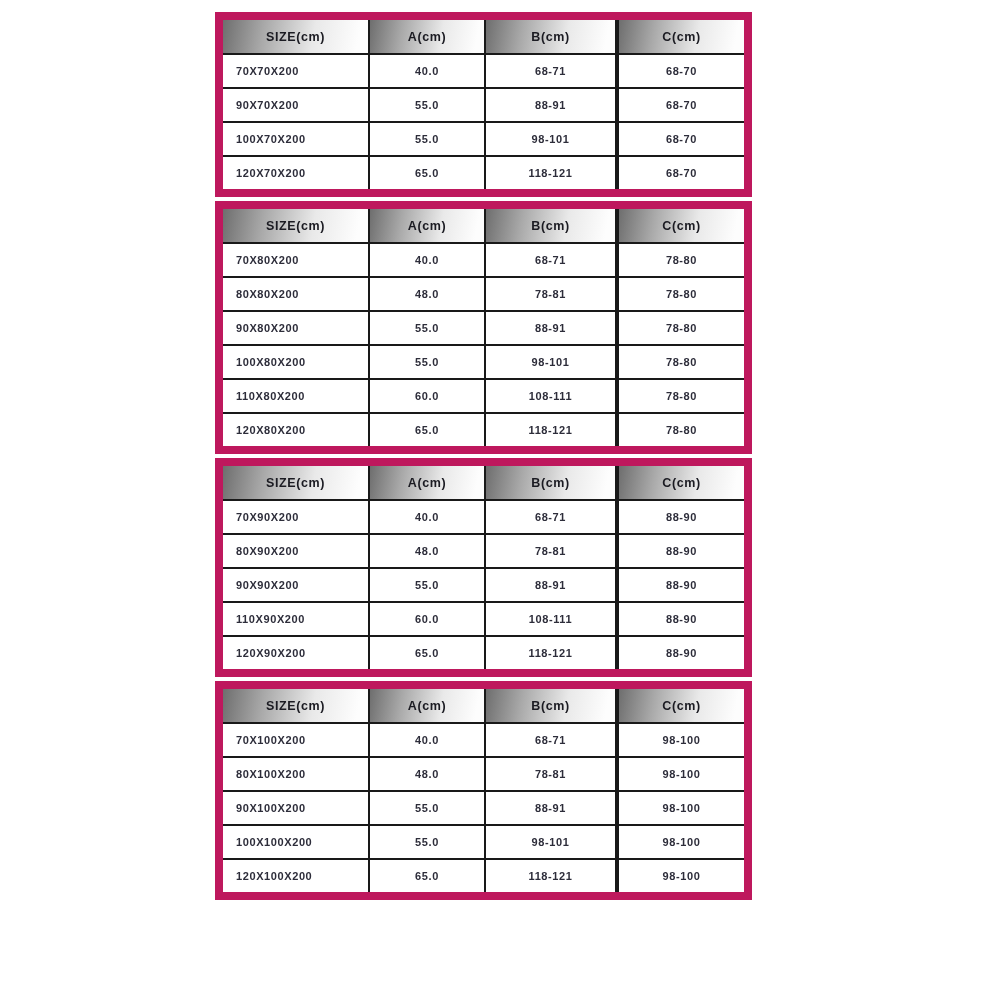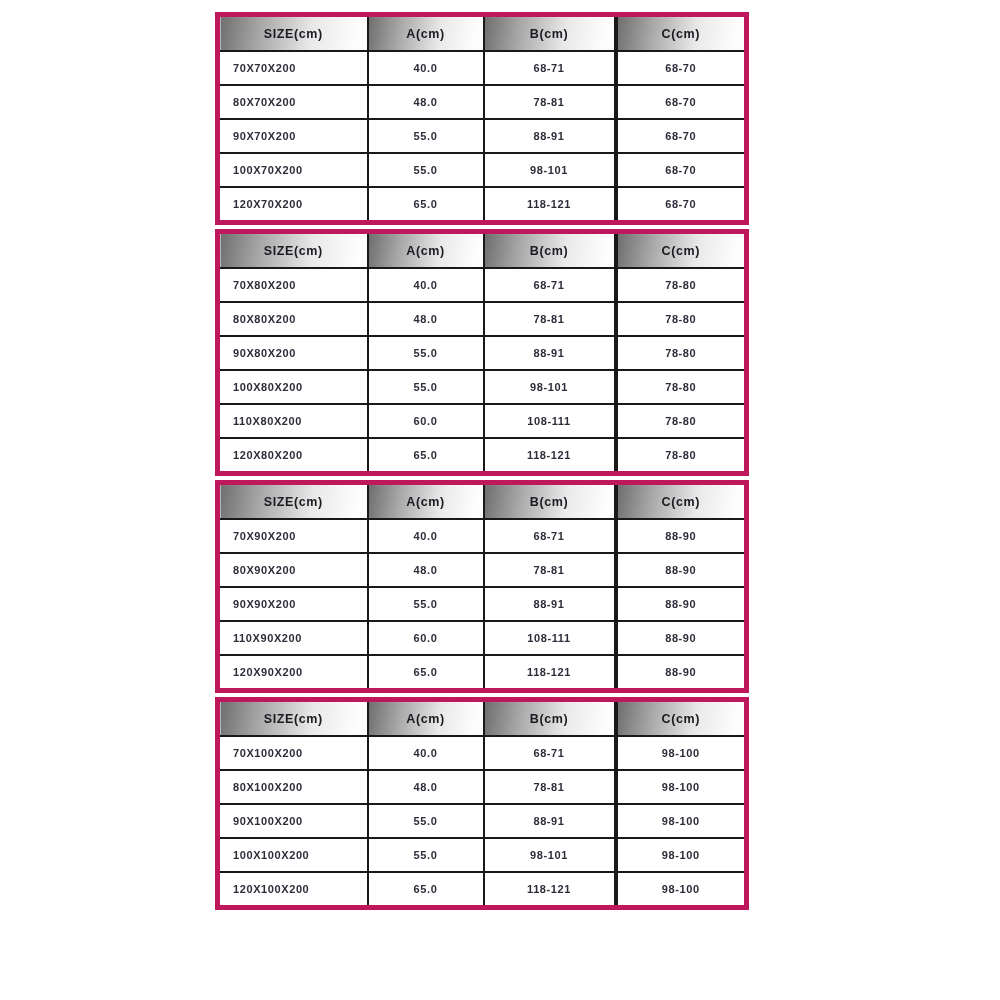--- a/index.html
+++ b/index.html
@@ -14,21 +14,21 @@
     position: absolute;
     left: 215px;
     top: 12px;
     width: 533px;
   }
   table.size-table {
     border-collapse: collapse;
     table-layout: fixed;
     width: 533px;
     margin-bottom: 4px;
-    border: 5px solid #be185d;
+    border: 8px solid #be185d;
   }
   table.size-table col.col-size { width: 150px; }
   table.size-table col.col-a    { width: 116px; }
   table.size-table col.col-b    { width: 132px; }
   table.size-table col.col-c    { width: 131px; }
 
   table.size-table th {
     height: 31px;
     border: 2px solid #191919;
     background: linear-gradient(100deg, #6e6e6e 0%, #a9a9a9 28%, #e9e9e9 62%, #fdfdfd 92%);
@@ -80,26 +80,20 @@
         </tr>
       </thead>
     <tbody>
         <tr>
           <td>70X70X200</td>
           <td>40.0</td>
           <td>68-71</td>
           <td>68-70</td>
         </tr>
         <tr>
-          <td>80X70X200</td>
-          <td>48.0</td>
-          <td>78-81</td>
-          <td>68-70</td>
-        </tr>
-        <tr>
           <td>90X70X200</td>
           <td>55.0</td>
           <td>88-91</td>
           <td>68-70</td>
         </tr>
         <tr>
           <td>100X70X200</td>
           <td>55.0</td>
           <td>98-101</td>
           <td>68-70</td>

